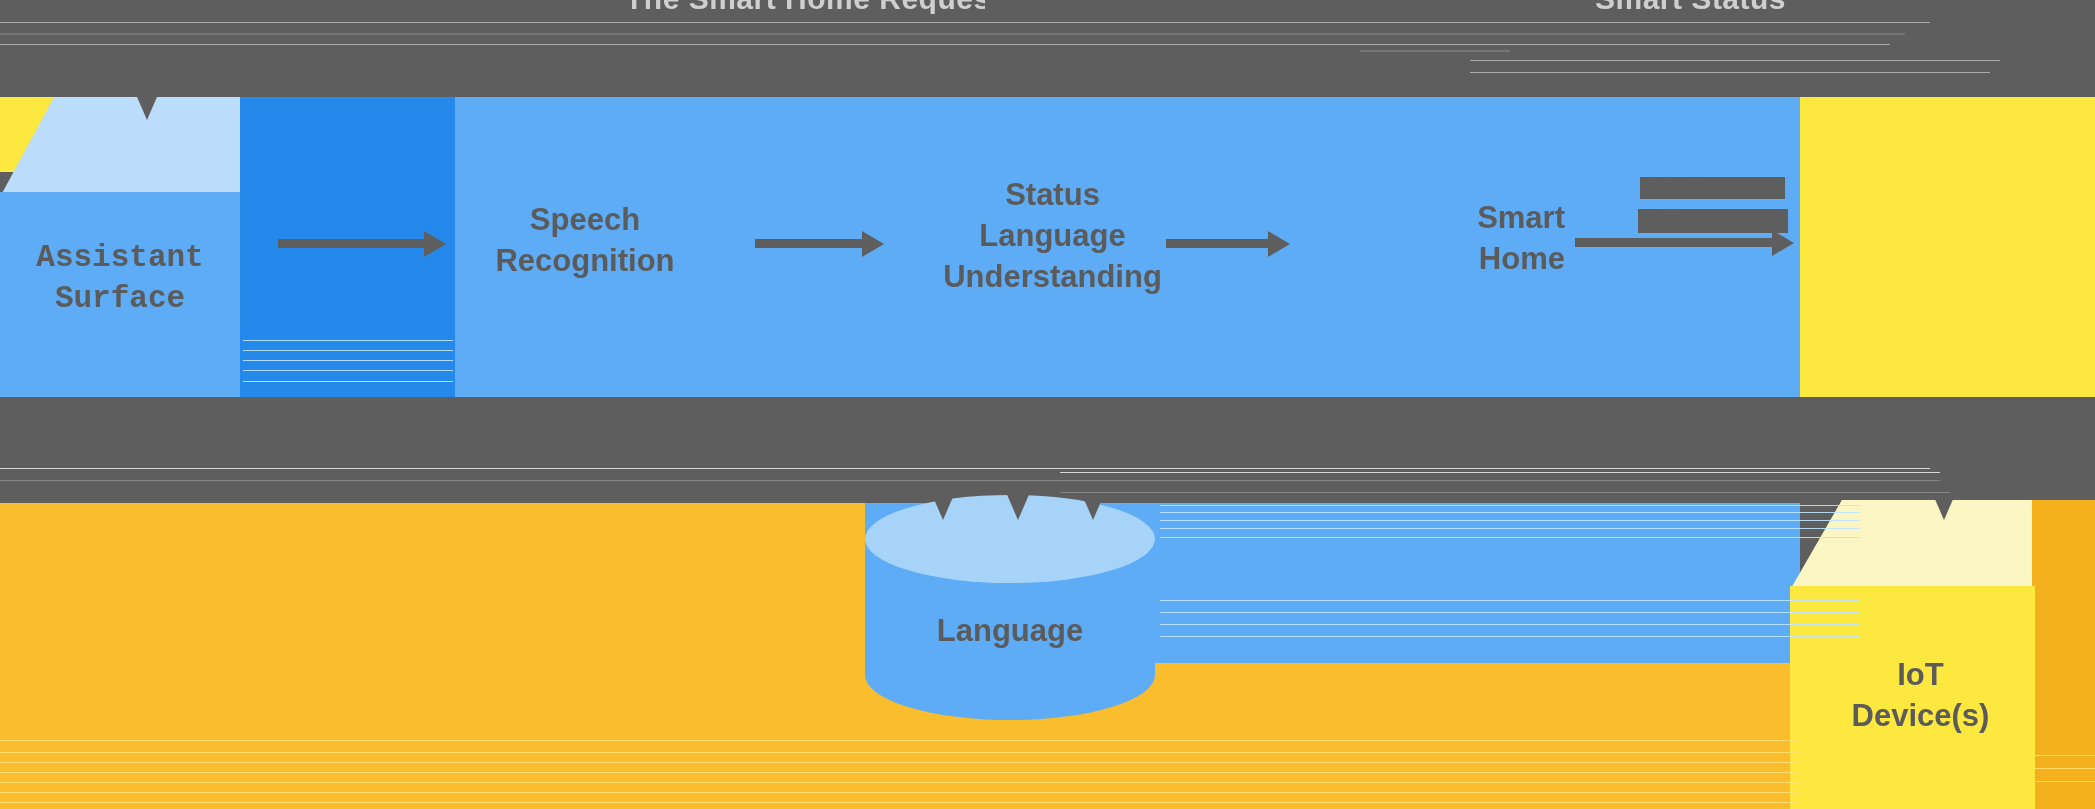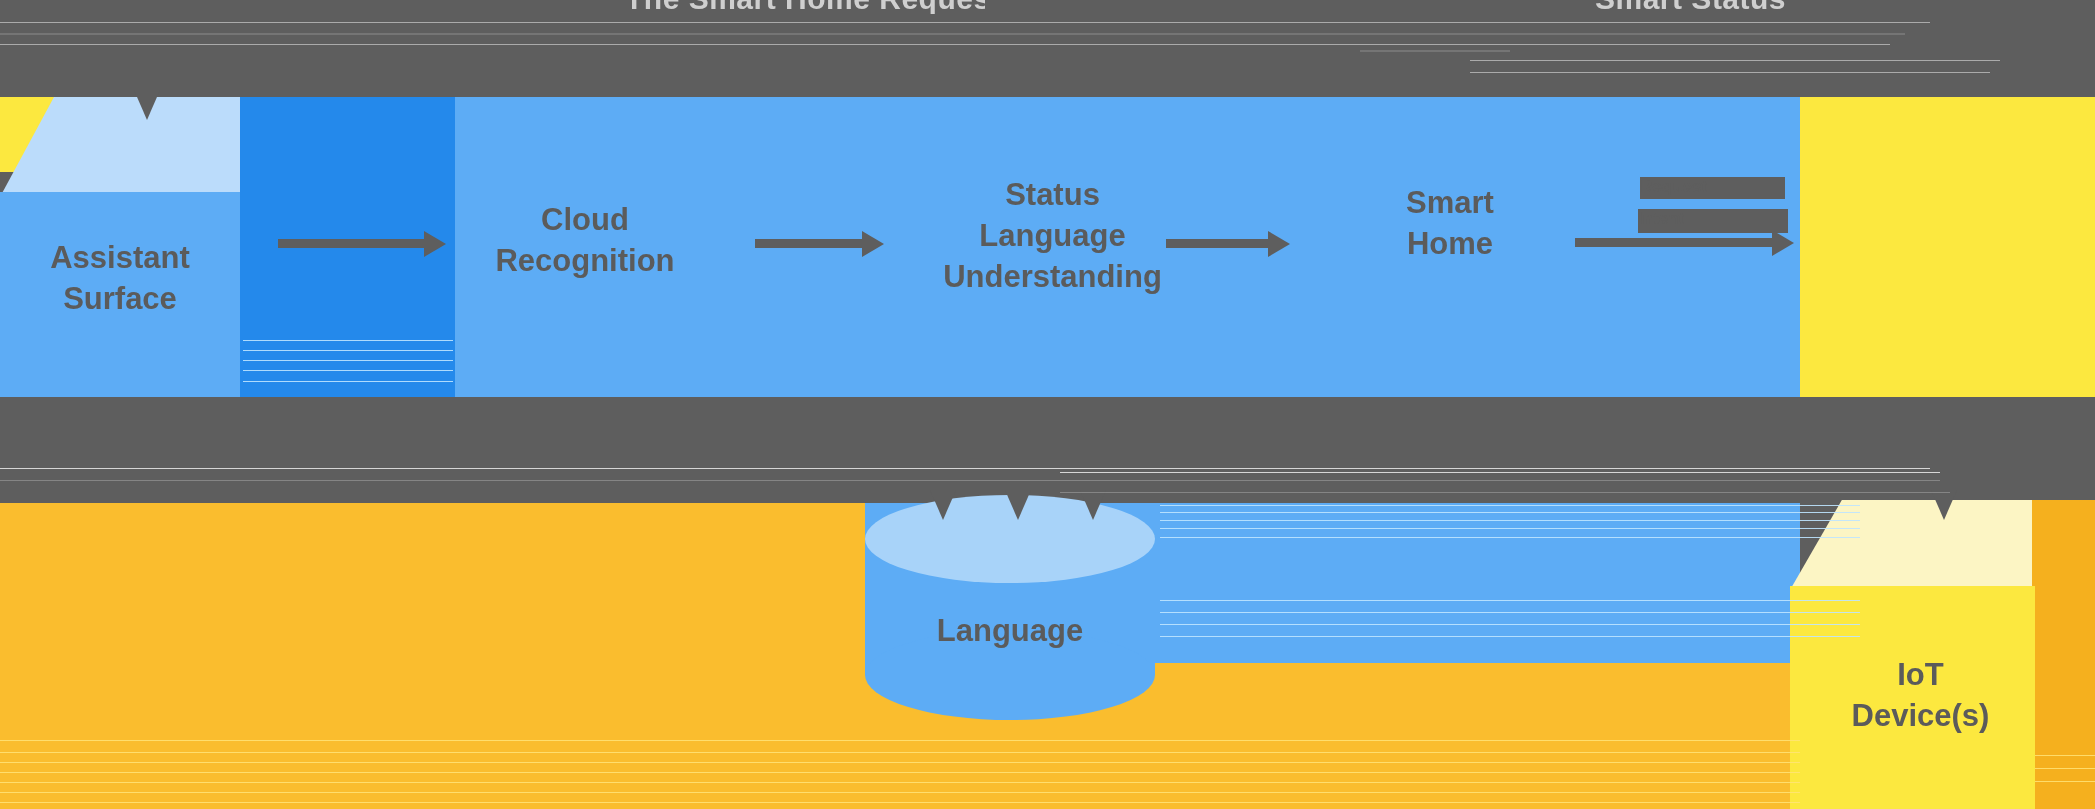--- a/index.html
+++ b/index.html
@@ -153,33 +153,33 @@
   <div class="abs band-yellow" style="left:0; top:97px; width:60px; height:75px;"></div>
 
   <div class="abs band-yellow" style="left:1800px; top:97px; width:295px; height:300px;"></div>
 
   <div class="box3d-top" style="left:0px; top:97px; width:300px; height:100px;
         background:#bbdcfb; clip-path: polygon(18% 0%, 100% 0%, 82% 100%, 0% 100%);"></div>
 
   <div class="box3d-front abs" style="left:0px; top:192px; width:240px; height:205px; background:#5dacf5;"></div>
 
   <div class="box3d-side abs" style="left:240px; top:97px; width:215px; height:300px; background:#2489eb;"></div>
-  <div class="node-label" style="left:0px; top:238px; width:240px;">Assistant
+  <div class="node-label" style="left:0px; top:238px; width:240px;font-family:Liberation Mono, monospace;">Assistant
 Surface</div>
 
   <div class="arrow-head-down" style="left:134px; top:90px;"></div>
 
-  <div class="node-label" style="left:455px; top:200px; width:260px;">Cloud
+  <div class="node-label" style="left:455px; top:200px; width:260px;">Speech
 Recognition</div>
 
   <div class="node-label" style="left:880px; top:175px; width:345px;">Status
 Language
 Understanding</div>
 
-  <div class="node-label" style="left:1335px; top:183px; width:230px;">Smart
+  <div class="node-label" style="left:1335px; top:198px; width:230px;text-align:right;">Smart
 Home</div>
 
   <div class="arrow-shaft" style="left:278px; top:239px; width:148px;"></div>
   <div class="arrow-head-right" style="left:424px; top:231px;"></div>
 
   <div class="arrow-shaft" style="left:755px; top:239px; width:110px;"></div>
   <div class="arrow-head-right" style="left:862px; top:231px;"></div>
 
   <div class="arrow-shaft" style="left:1166px; top:239px; width:105px;"></div>
   <div class="arrow-head-right" style="left:1268px; top:231px;"></div>

